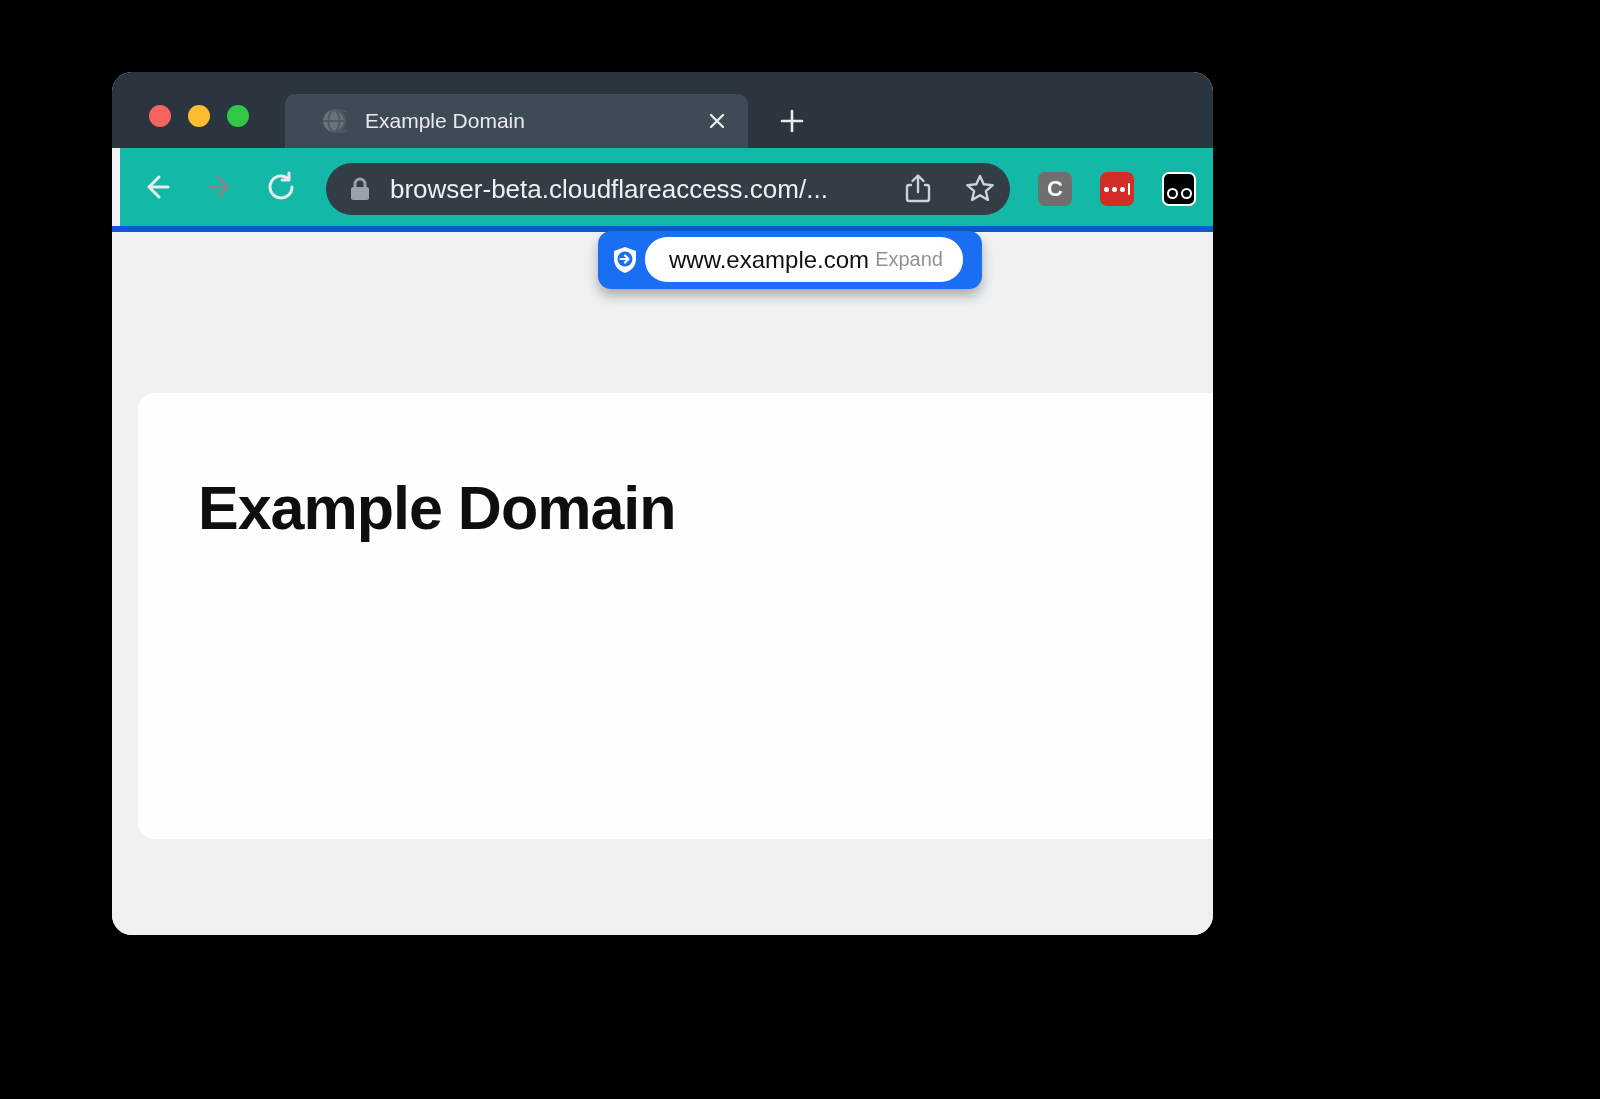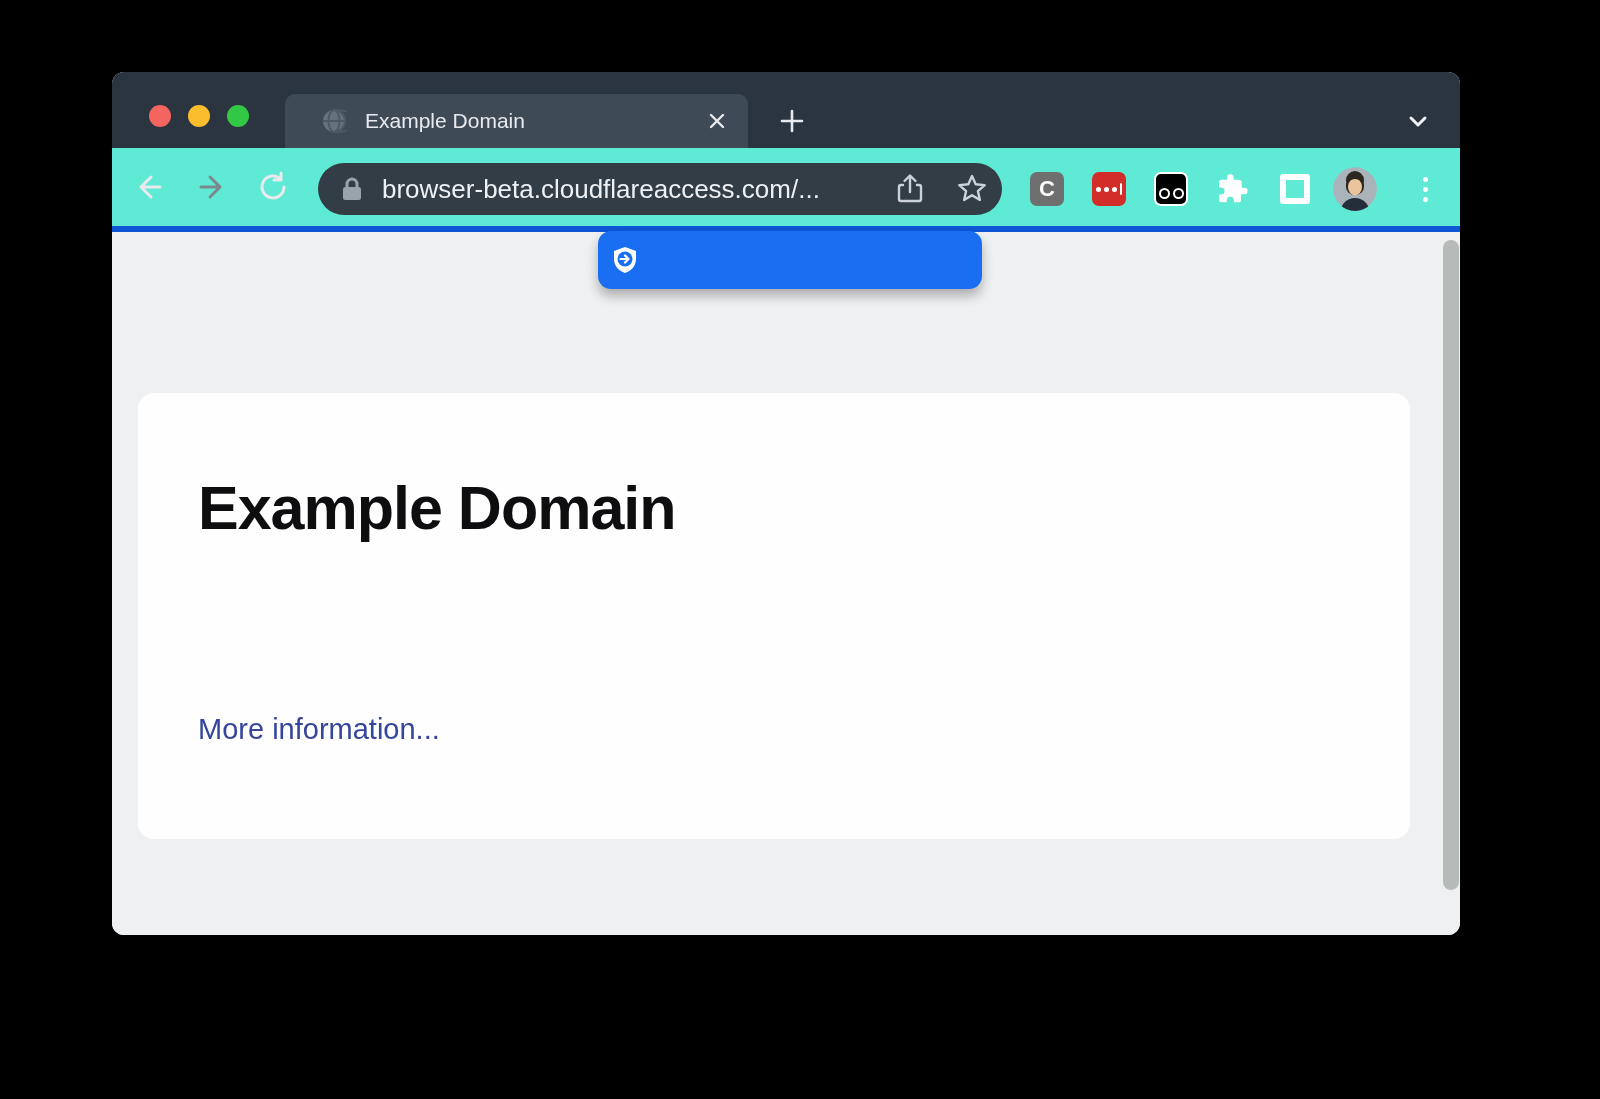--- a/index.html
+++ b/index.html
@@ -1,40 +1,40 @@
 <!DOCTYPE html>
 <html><head>
 <meta charset="utf-8">
 <style>
   * { margin:0; padding:0; box-sizing:border-box; }
   html,body { width:1600px; height:1099px; background:#000; font-family:"Liberation Sans", sans-serif; overflow:hidden; }
   .stage { position:relative; width:1600px; height:1099px; background:#000; }
 
-  .window { position:absolute; left:112px; top:72px; width:1348px; height:863px;
-            border-radius:12px; overflow:hidden; background:#eff0f2;
+  .window { position:absolute; left:112px; top:72px; width:1101px; height:863px;
+            border-radius:20px; overflow:hidden; background:#eff0f2;
             box-shadow:0 18px 50px rgba(0,0,0,.6); }
 
   
   .tabstrip { position:absolute; left:0; top:0; width:100%; height:76px; background:#2b3540; }
   .traffic { position:absolute; top:33px; width:22px; height:22px; border-radius:50%; }
   .t-close { left:37px;  background:#f4655f; }
   .t-min   { left:76px;  background:#fbbd2d; }
   .t-zoom  { left:115px; background:#32c744; }
 
   .tab { position:absolute; left:173px; top:22px; width:463px; height:54px;
          background:#3e4a55; border-radius:10px 10px 0 0; display:flex; align-items:center; }
   .tab .favicon { margin-left:36px; width:26px; height:26px; opacity:.55; }
   .tab .title { margin-left:18px; color:#e8eaed; font-size:21px; white-space:nowrap; }
   .tab .close { position:absolute; right:18px; width:26px; height:26px; display:flex; align-items:center; justify-content:center; }
 
   .newtab { position:absolute; left:663px; top:32px; width:34px; height:34px; display:flex; align-items:center; justify-content:center; }
   .strip-chevron { position:absolute; left:1289px; top:32px; width:34px; height:34px; display:flex; align-items:center; justify-content:center; }
 
   
-  .toolbar { position:absolute; left:0; top:76px; width:100%; height:78px; background:#5eead4;text-align:right; }
+  .toolbar { position:absolute; left:8px; top:76px; width:100%; height:78px; background:#14b8a6;text-align:right; }
   .navbtn { position:absolute; top:99px; width:36px; height:36px; display:flex; align-items:center; justify-content:center; }
   .nav-back    { left:20px;  top:23px; }
   .nav-forward { left:81px;  top:23px; }
   .nav-reload  { left:143px; top:23px; }
   .toolbar .navbtn { top:21px; }
 
   .urlbar { position:absolute; left:206px; top:15px; width:684px; height:52px;
             background:#323d46; border-radius:26px; display:flex; align-items:center; }
   .urlbar .lock { margin-left:22px; }
   .urlbar .url { margin-left:18px; color:#eef1f3; font-size:26px; white-space:nowrap; }
@@ -211,24 +211,27 @@
     <div class="content">
 
       <div class="iso-pill">
         <span class="iso-shield">
           <svg width="30" height="30" viewBox="0 0 30 30">
             <path d="M15 2 L26 6 V14 C26 21 21 26 15 28 C9 26 4 21 4 14 V6 Z" fill="#fff"></path>
             <circle cx="15" cy="14" r="7.5" fill="#1a6ef2"></circle>
             <path d="M10.5 14 H18 M15 10.5 L18.5 14 L15 17.5" stroke="#fff" stroke-width="2.2" fill="none" stroke-linecap="round" stroke-linejoin="round"></path>
           </svg>
         </span>
+        <span class="iso-inner">
+          <span class="iso-domain">www.example.com</span>
+          <span class="iso-expand">Expand</span>
+        </span>
       </div>
 
       <div class="card">
         <h1>Example Domain</h1>
-        <a href="#">More information...</a>
       </div>
 
       <div class="scrollthumb"></div>
     </div>
 
   </div>
 </div>
 
 </body></html>

